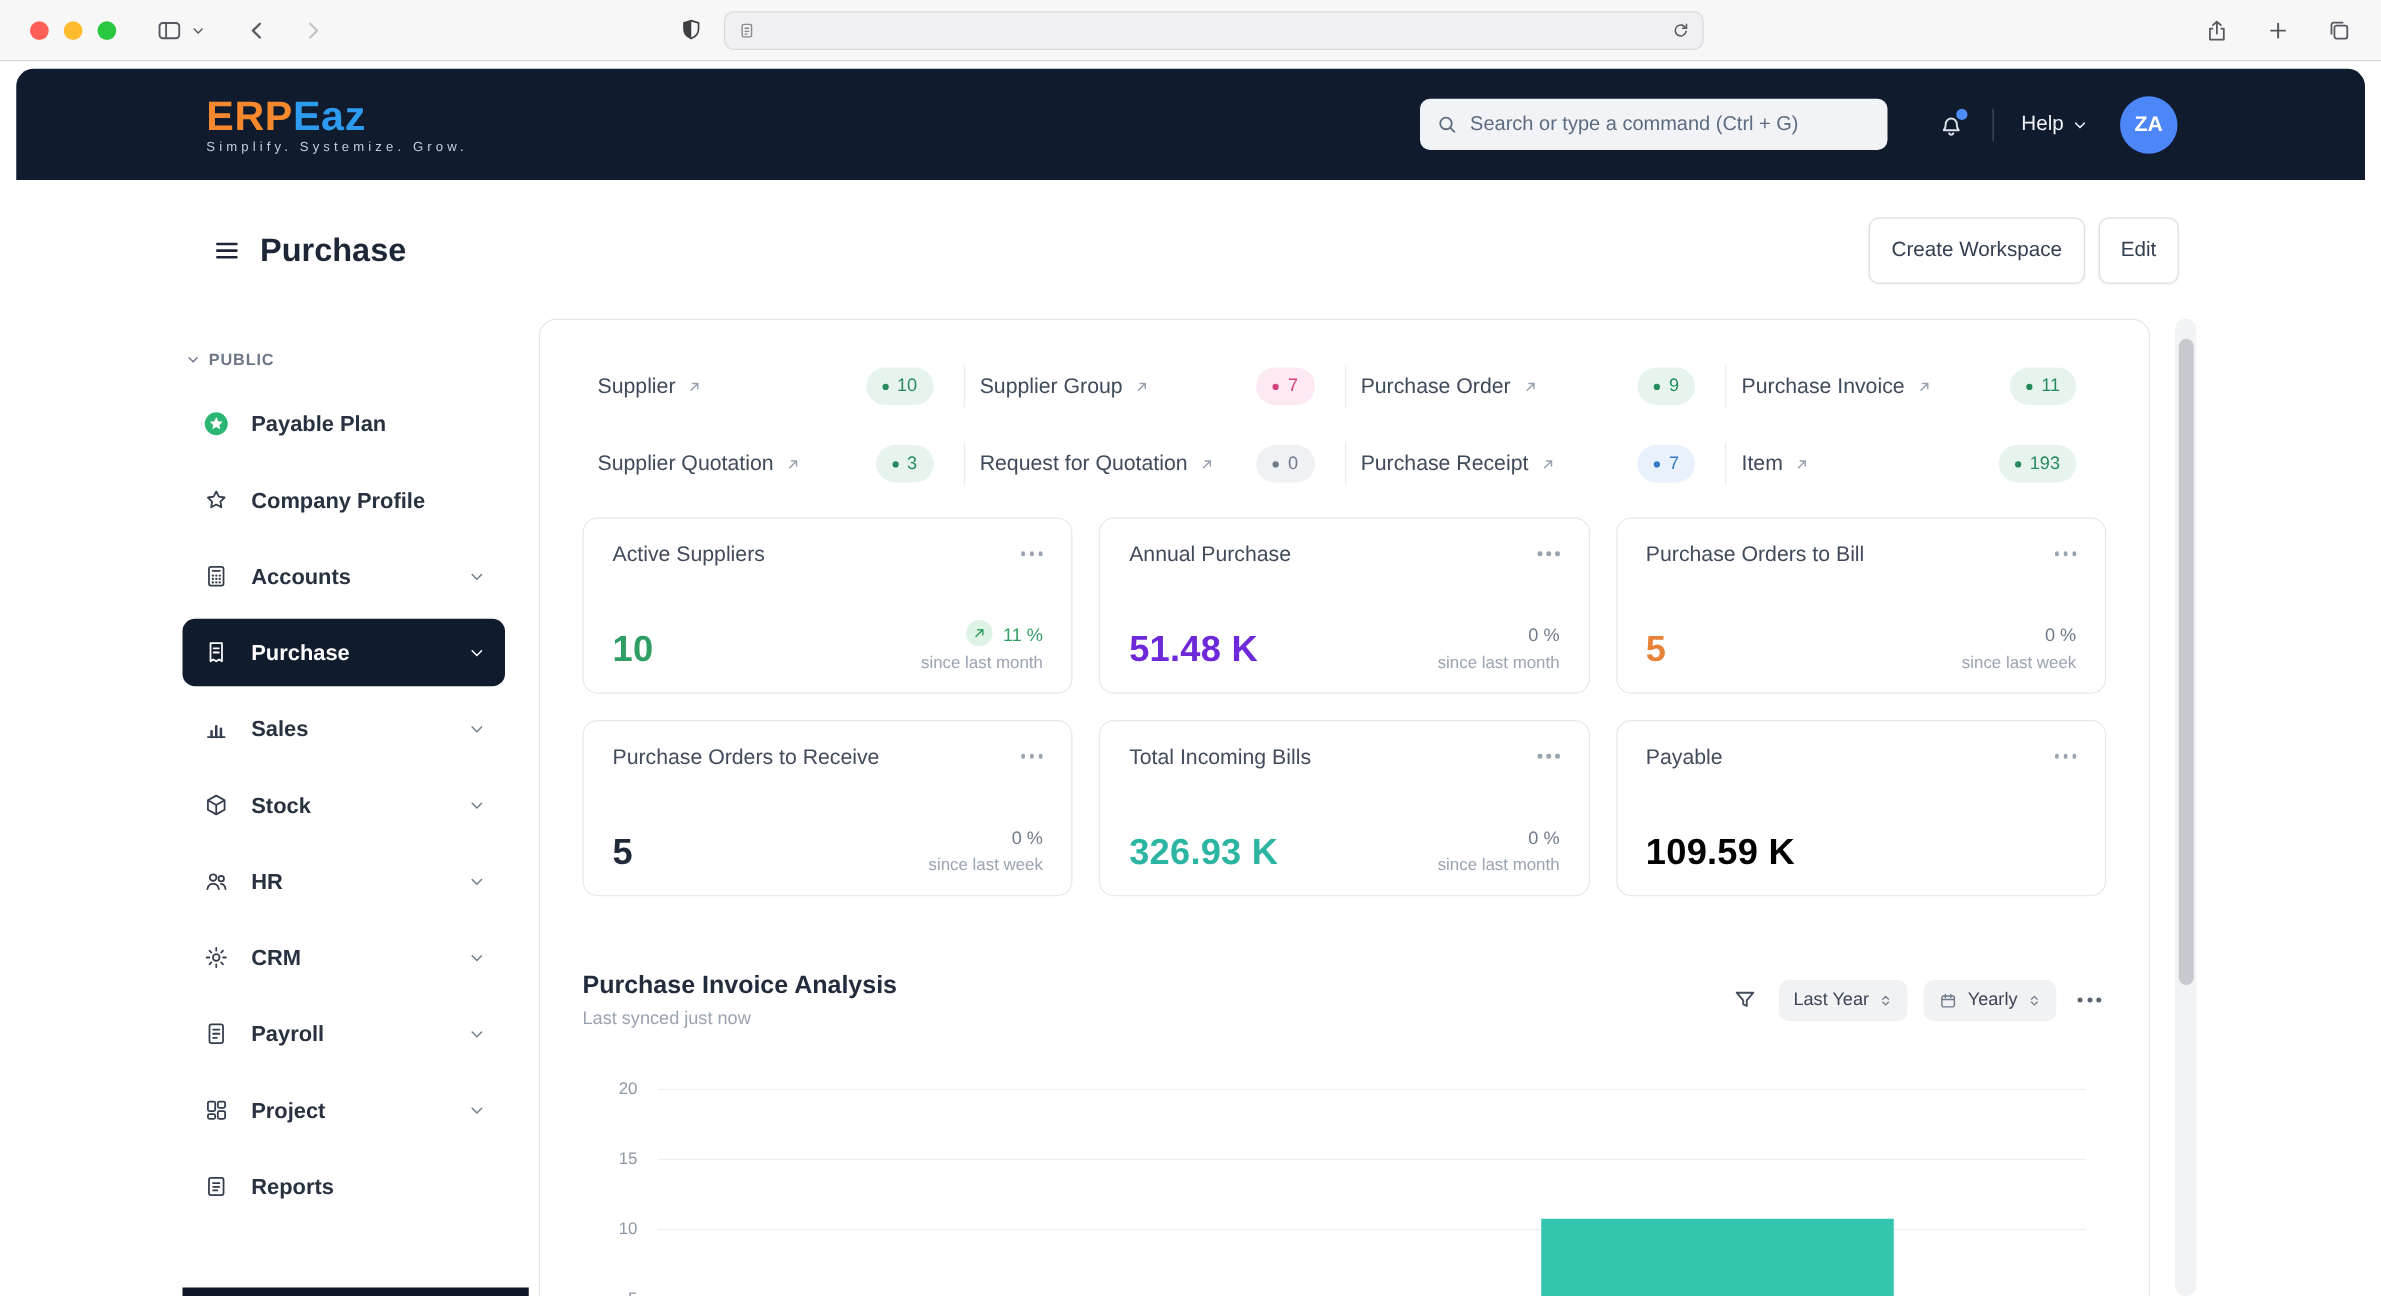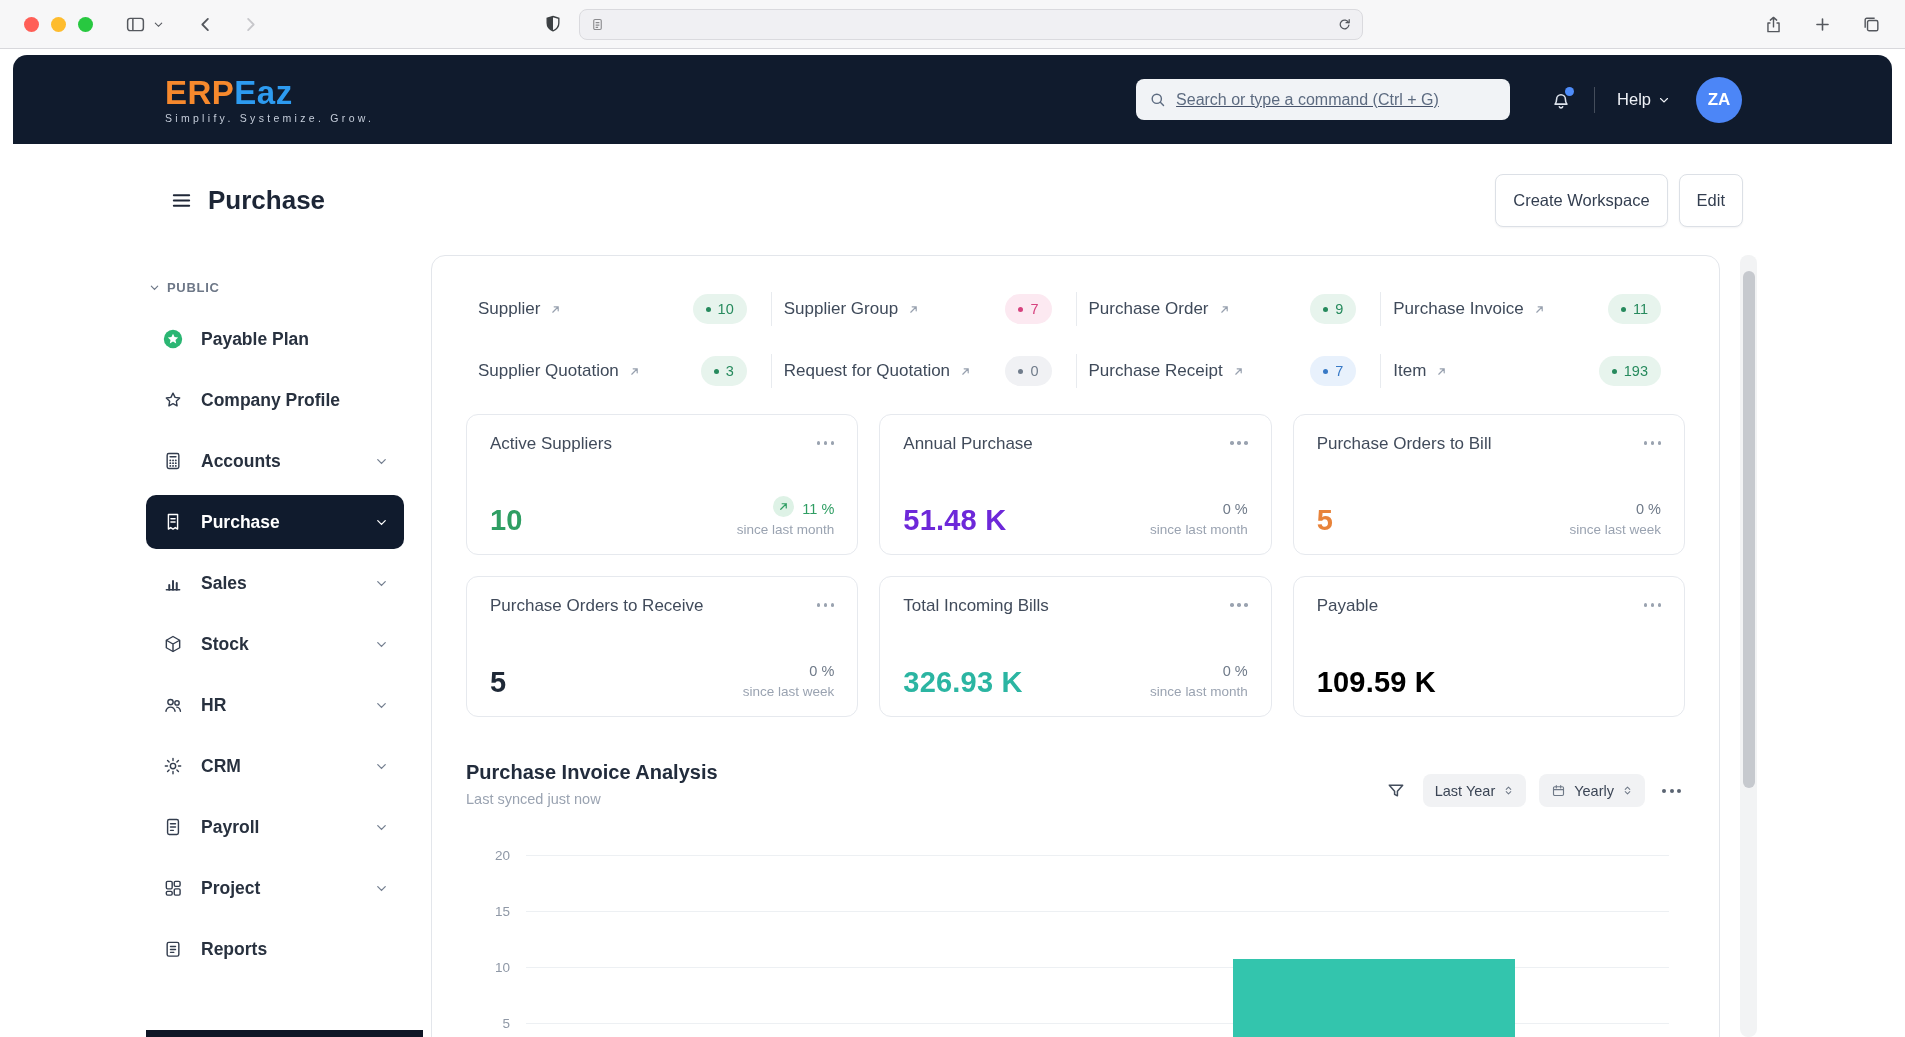--- a/index.html
+++ b/index.html
@@ -1,21 +1,21 @@
 <!DOCTYPE html>
 <html><head>
 <meta charset="utf-8">
 <style>
   * { box-sizing: border-box; margin: 0; padding: 0; }
   html, body { width: 1905px; height: 1037px; overflow: hidden; background: #fff;
     font-family: "Liberation Sans", sans-serif; }
   body { position: relative; }
   svg { display: block; }
   button { font-family: inherit; border: none; background: none; cursor: pointer; }
-  input { font-family: inherit; border: none; outline: none; background: transparent; text-decoration: underline; }
+  input { font-family: inherit; border: none; outline: none; background: transparent; }
 
   
   .chrome { position: absolute; top: 0; left: 0; right: 0; height: 49px; background: #f7f7f8;
     border-bottom: 1px solid #d8d8dc; display: flex; align-items: center; padding: 0 24px; }
   .traffic { display: flex; gap: 12px; }
   .traffic span { width: 15px; height: 15px; border-radius: 50%; cursor: pointer; }
   .tl-red { background: #ff5f57; } .tl-yellow { background: #febc2e; } .tl-green { background: #28c840; }
   .chrome-ic { color: #55585e; display: flex; align-items: center; cursor: pointer; }
   .chrome-ic.disabled { color: #c7c7cb; cursor: default; }
   .panel-group { margin-left: 32px; display: flex; align-items: center; gap: 7px; }
@@ -93,21 +93,21 @@
   .stat-change[data-variant="up"] { color: #2f9e63; align-items: flex-end; }
   .stat-change[data-variant="flat"] { color: #6f7a89; }
   .stat-change .trend { display: none; }
   .stat-change[data-variant="up"] .trend { display: flex; width: 21px; height: 21px; border-radius: 50%;
     background: #def2e6; align-items: center; justify-content: center; color: #2f9e63; }
   .stat-period { margin-top: 5px; font-size: 13.5px; color: #9aa3b1; min-height: 14px; }
   .dots { display: flex; gap: 3.5px; padding-top: 7px; cursor: pointer; }
   .dots i { width: 3.5px; height: 3.5px; border-radius: 50%; background: #9aa3b0; }
 
   
-  .chart-head { display: flex; justify-content: space-between; align-items: flex-end; margin-top: 44px; }
+  .chart-head { display: flex; justify-content: space-between; align-items: center; margin-top: 60px; }
   .chart-title { font-size: 20px; font-weight: 600; color: #222c3c; }
   .chart-sub { margin-top: 7px; font-size: 14.5px; color: #9aa3b1; }
   .chart-controls { display: flex; align-items: center; gap: 13px; }
   .icon-btn { display: flex; color: #434d5c; padding: 4px; }
   .select-btn { display: flex; align-items: center; gap: 8px; height: 33px; padding: 0 12px; background: #f1f2f4;
     border-radius: 8px; font-size: 14.5px; color: #3b4555; }
   .select-btn .ud, .select-btn .cal { display: flex; color: #6f7987; }
   .chart-menu { padding: 2px 4px; }
   .chart-menu .dots { padding-top: 0; }
   .chart-menu .dots i { width: 4px; height: 4px; background: #5a6472; }

